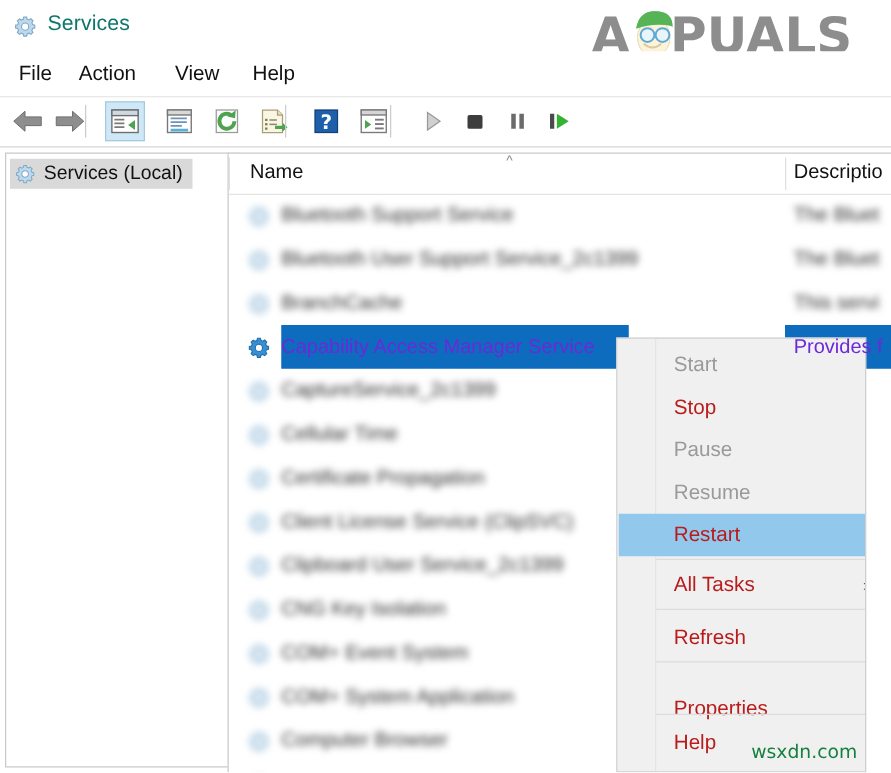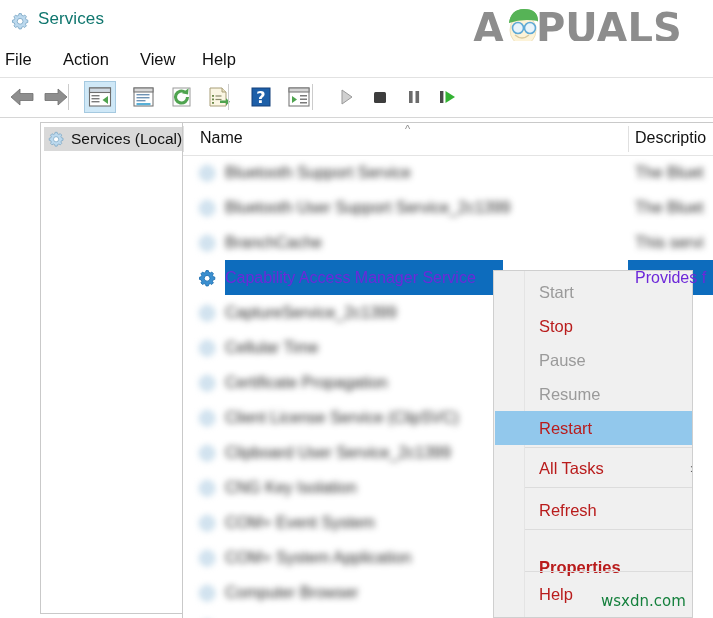--- a/index.html
+++ b/index.html
@@ -69,21 +69,20 @@
     background: #cccccc;
   }
 
   
   .leftpane {
     position: absolute; left: 4px; top: 122px;
     width: 188px; height: 492px;
     background: #ffffff;
     border: 1px solid #c9c9c9;
     box-sizing: border-box;
-    margin-left: 36px;
   }
   .tree-item {
     position: absolute; left: 3px; top: 4px;
     height: 24px;
     display: flex; align-items: center;
     background: #d9d9d9;
     padding: 0 8px 0 3px;
   }
   .tree-item .gear { width: 18px; height: 18px; margin-right: 6px; flex: 0 0 18px; }
   .tree-label { font-size: 15.5px; color: #111111; white-space: nowrap; }
@@ -166,21 +165,21 @@
   .ctx-item {
     position: absolute; left: 1px; width: 218px; height: 34px;
     display: flex; align-items: center;
   }
   .ctx-item .label {
     margin-left: 44px;
     font-size: 16.5px; color: #b91c1c;
     white-space: nowrap;
   }
   .ctx-item.disabled .label { color: #9a9a9a; }
-  .ctx-item.bold .label { font-weight: bold; margin-top: 31px; }
+  .ctx-item.bold .label { font-weight: normal; margin-top: 31px; }
   .ctx-item.highlight {
     background: #92c8ec;
     left: 1px; width: 218px;
   }
   .ctx-sep {
     position: absolute; left: 31px; width: 185px; height: 1px;
     background: #dcdcdc;
   }
   .ctx-arrow {
     position: absolute; right: 18px;
@@ -222,21 +221,21 @@
           <circle cx="59" cy="24" r="5.5" fill="#e9f4fb" stroke="#5fa9d6" stroke-width="1.6"></circle>
           <line x1="52.5" y1="24" x2="53.5" y2="24" stroke="#5fa9d6" stroke-width="1.6"></line>
           <path d="M44 31 q7 6 14 0" fill="none" stroke="#d9c99f" stroke-width="1.4"></path>
           <path d="M46 39 q6 4 12 0 l1 5 h-14z" fill="#7ec8e6"></path>
         </g>
       </svg>
     </div>
   </div>
 
   <div class="menubar">
-    <div class="menu-item" style="left:0">File</div>
+    <div class="menu-item" style="left:10px">File</div>
     <div class="menu-item" style="left:58px">Action</div>
     <div class="menu-item" style="left:135px">View</div>
     <div class="menu-item" style="left:197px">Help</div>
   </div>
 
   <div class="toolbar">
 
     <div class="tb-btn" style="left:6px">
       <svg width="26" height="20" viewBox="0 0 26 20">
         <path d="M11 2 L2 10 L11 18 L11 13.5 L24 13.5 L24 6.5 L11 6.5 Z" fill="#8e8e8e" stroke="#6f6f6f" stroke-width="0.8"></path>

